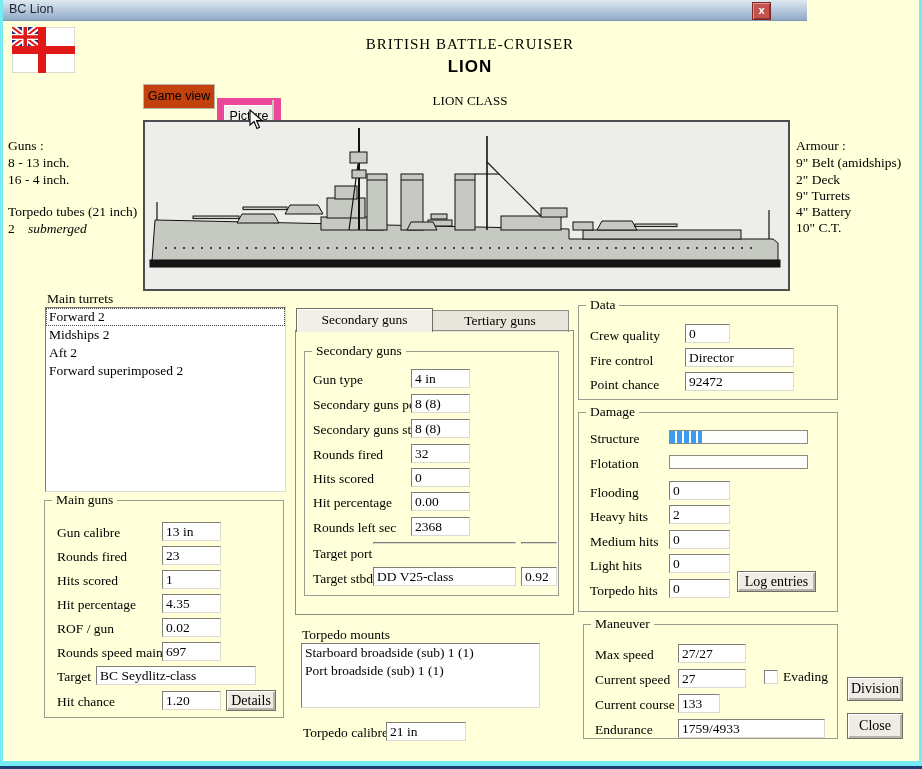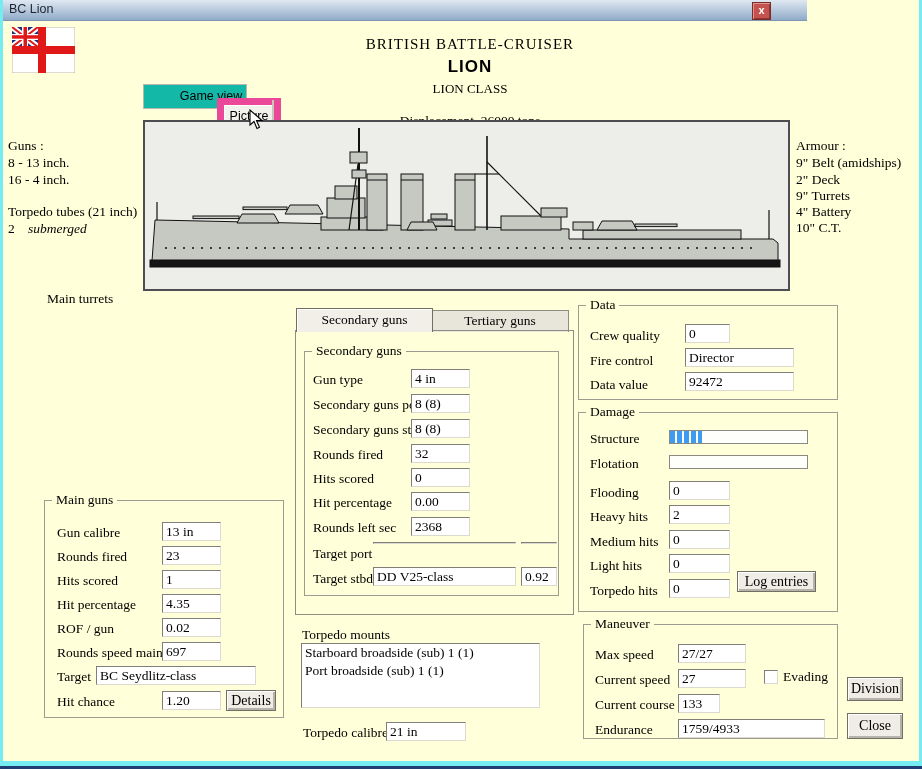--- a/index.html
+++ b/index.html
@@ -30,43 +30,43 @@
     font-size:14px;text-align:center;cursor:default;}
   .listbox{position:absolute;background:#fff;border:1px solid;border-color:#7f7f78 #dcdad0 #dcdad0 #7f7f78;
     font-size:13.5px;overflow:hidden;}
   .listbox .item{height:16px;line-height:16px;padding:0 2px;border:1px dotted transparent;white-space:nowrap;}
   .listbox .item.selected{border-color:#444;}
   .bar{position:absolute;border:1px solid #8a8a80;background:#fefefa;}
   .bar-fill{height:100%;width:0;
     background:repeating-linear-gradient(90deg,var(--progress-fill,#3e9bf4) 0 5px,rgba(0,0,0,0) 5px 7px);}
   
   .vtab{position:absolute;text-align:center;font:12.5px "Liberation Sans",sans-serif;cursor:default;}
-  #tab-game-view{left:143px;top:84px;width:70px;height:23px;line-height:23px;background:#14b8a6;
-    border:1px solid #b9b7ad;padding-left:32px;}
+  #tab-game-view{left:143px;top:84px;width:70px;height:23px;line-height:23px;background:#c2410c;
+    border:1px solid #b9b7ad;}
   #tab-picture{left:217px;top:98px;width:50px;height:23px;line-height:23px;background:#f2f1ec;
     border:7px solid #ec4899;box-shadow:inset 1px 1px 0 #fff;}
   #tab-divider{position:absolute;left:272px;top:100px;width:2px;height:21px;background:#c9c7bd;}
   
   .gtab{position:absolute;text-align:center;font-size:13.5px;cursor:default;}
   #tab-secondary{left:296px;top:308px;width:135px;height:23px;line-height:22px;background:#f1efe8;
     border:1px solid #6f6f66;border-bottom:none;box-shadow:inset 1px 1px 0 #fff;z-index:2;}
   #tab-tertiary{left:431px;top:310px;width:136px;height:21px;line-height:20px;background:#e8e5da;
     border:1px solid #8d8d83;border-bottom:none;}
   #tab-panel{position:absolute;left:295px;top:330px;width:277px;height:283px;border:1px solid #8d8d83;}
   
   #ship-box{position:absolute;left:143px;top:120px;width:643px;height:167px;background:#ededea;
     border:2px solid #4e4e52;}
   #cursor{position:absolute;left:249px;top:109px;z-index:9;}
   .checkbox{position:absolute;width:12px;height:12px;background:#fff;border:1px solid;
     border-color:#7f7f78 #dcdad0 #dcdad0 #7f7f78;font:10px/12px "Liberation Sans",sans-serif;text-align:center;}
   .italic{font-style:italic;}
   #header-block{position:absolute;left:270px;top:36px;width:400px;text-align:center;}
   #header-type{font-size:15px;letter-spacing:1px;}
   #header-name{font:bold 17px "Liberation Sans",sans-serif;letter-spacing:1px;margin-top:4px;}
-  #header-class{font-size:13px;margin-top:4px;}
+  #header-class{font-size:13px;margin-top:16px;}
   #header-displacement{font-size:13.5px;margin-top:16px;}
 </style>
 </head>
 <body>
 
 <div id="window">
 
   <div class="edge" id="edge-left"></div>
   <div class="edge" id="edge-right"></div>
   <div class="edge" id="edge-bottom"></div>
@@ -171,20 +171,26 @@
         <line x1="12" y1="80" x2="12" y2="98" stroke-width="1.2"></line>
       </g>
     </svg>
   </div>
 
   <svg id="cursor" width="16" height="22" viewBox="0 0 16 22">
     <path d="M1,1 L1,16 L5,12.5 L8,19.5 L10.5,18.3 L7.5,11.5 L13,11.5 Z" fill="#fff" stroke="#000" stroke-width="1.1"></path>
   </svg>
 
   <div class="lbl" style="left:47px;top:291px">Main turrets</div>
+  <div class="listbox" style="left:45px;top:307px;width:239px;height:183px">
+    <div class="item selected">Forward 2</div>
+    <div class="item">Midships 2</div>
+    <div class="item">Aft 2</div>
+    <div class="item">Forward superimposed 2</div>
+  </div>
 
   <div class="group" style="left:44px;top:500px;width:238px;height:216px">
     <span class="group-title">Main guns</span>
   </div>
   <div class="lbl" style="left:57px;top:525px">Gun calibre</div>
   <div class="field" style="left:162px;top:522px;width:51px">13 in</div>
   <div class="lbl" style="left:57px;top:549px">Rounds fired</div>
   <div class="field" style="left:162px;top:546px;width:51px">23</div>
   <div class="lbl" style="left:57px;top:573px">Hits scored</div>
   <div class="field" style="left:162px;top:570px;width:51px">1</div>
@@ -236,21 +242,21 @@
   <div class="lbl" style="left:303px;top:725px">Torpedo calibre</div>
   <div class="field" style="left:386px;top:722px;width:72px">21 in</div>
 
   <div class="group" style="left:578px;top:305px;width:258px;height:93px">
     <span class="group-title">Data</span>
   </div>
   <div class="lbl" style="left:590px;top:328px">Crew quality</div>
   <div class="field" style="left:685px;top:324px;width:37px">0</div>
   <div class="lbl" style="left:590px;top:353px">Fire control</div>
   <div class="field" style="left:685px;top:348px;width:101px">Director</div>
-  <div class="lbl" style="left:590px;top:377px">Data value</div>
+  <div class="lbl" style="left:590px;top:377px">Point chance</div>
   <div class="field" style="left:685px;top:372px;width:101px">92472</div>
 
   <div class="group" style="left:578px;top:412px;width:258px;height:198px">
     <span class="group-title">Damage</span>
   </div>
   <div class="lbl" style="left:590px;top:431px">Structure</div>
   <div class="bar" style="left:669px;top:430px;width:137px;height:12px">
     <div class="bar-fill" style="width: 23%;"></div>
   </div>
   <div class="lbl" style="left:590px;top:456px">Flotation</div>

